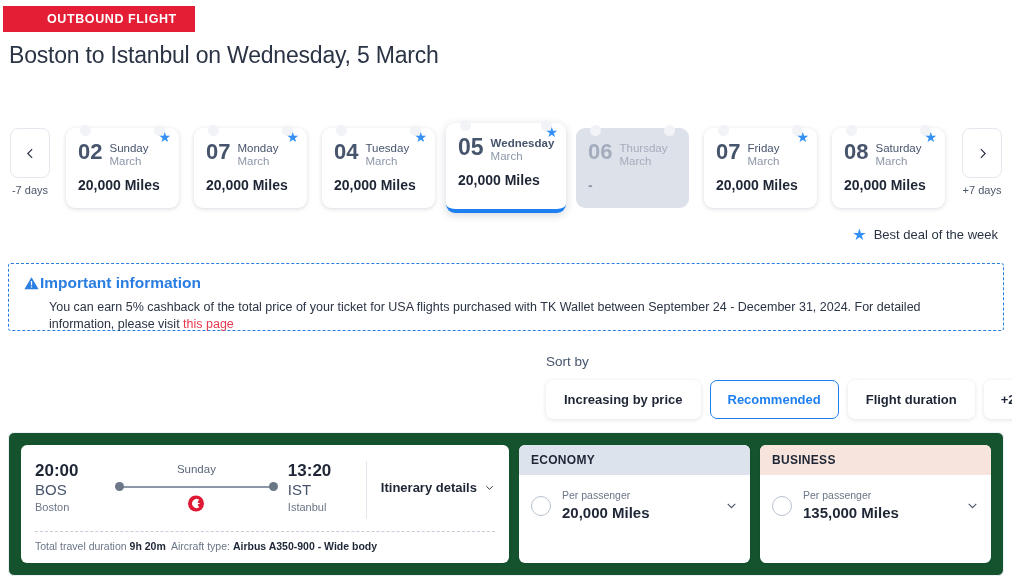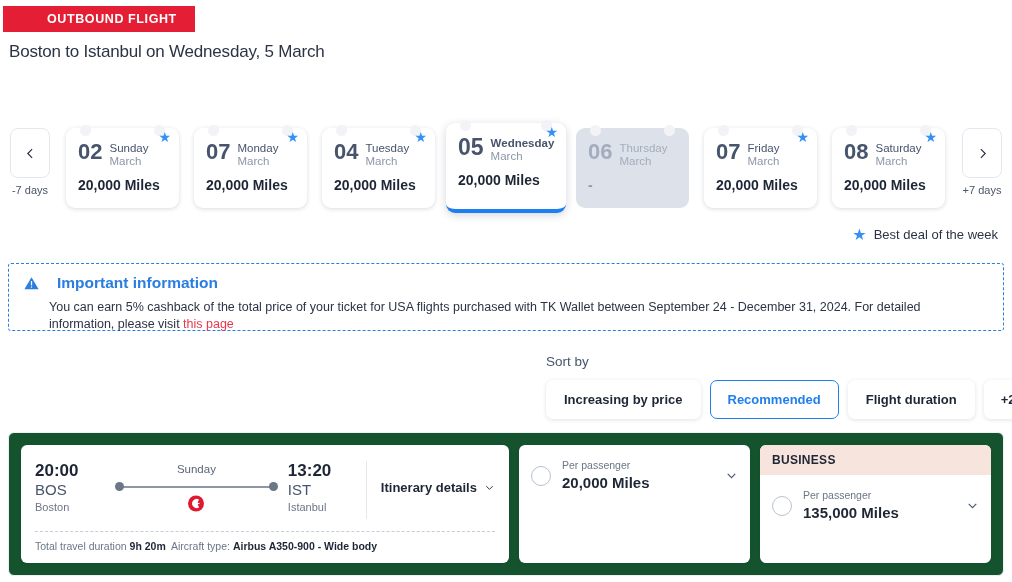--- a/index.html
+++ b/index.html
@@ -14,21 +14,21 @@
 
   
   .outbound-badge {
     position: absolute; left: 3px; top: 6px;
     background: #e41f35; color: #fff;
     font-size: 12.5px; font-weight: bold; letter-spacing: .6px;
     padding: 6px 18px 6px 44px;
   }
   .page-title {
     position: absolute; left: 9px; top: 42px;
-    font-size: 17px; font-weight: normal; color: #2b3445;
+    font-size: 23px; font-weight: normal; color: #2b3445;
     letter-spacing: -.2px;
   }
 
   
   .carousel { position: absolute; left: 0; top: 118px; width: 1012px; height: 92px; }
 
   .nav-btn {
     position: absolute; top: 10px; width: 40px; height: 50px;
     background: #fff; border: 1px solid #e3e7ee; border-radius: 8px;
     display: flex; align-items: center; justify-content: center;
@@ -91,21 +91,21 @@
     font-size: 13px; color: #2b3445;
   }
   .legend .star { color: #3490f5; font-size: 16px; }
 
   
   .notice {
     position: absolute; left: 8px; top: 263px; width: 996px; height: 68px;
     border: 1px dashed #2a7de1; border-radius: 3px;
     padding: 10px 14px 0 14px;
   }
-  .notice-head { display: flex; align-items: center; gap: 17px; }
+  .notice-head { display: flex; align-items: center; gap: 0; }
   .warn-icon { width: 17px; height: 17px; flex: none; }
   .notice-title { font-size: 15.5px; color: #2a7de1; font-weight: bold; }
   .notice-body {
     margin: 7px 0 0 26px; font-size: 12.5px; color: #2b3445; line-height: 1.35;
     max-width: 952px;
   }
   .notice-link { color: #e8384f; }
 
   
   .sort-wrap { position: absolute; left: 546px; top: 354px; }
@@ -377,20 +377,21 @@
 
     <div class="flight-foot">
       <span>Total travel duration</span>
       <b>9h 20m</b>&nbsp;
       <span>Aircraft type:</span>
       <b>Airbus A350-900 - Wide body</b>
     </div>
   </div>
 
   <div class="cabin cabin-eco">
+    <div class="cabin-head">ECONOMY</div>
     <div class="cabin-body">
       <div class="radio"></div>
       <div class="cabin-price-wrap">
         <div class="per-pax">Per passenger</div>
         <div class="cabin-price">20,000 Miles</div>
       </div>
       <svg class="cabin-chev" viewBox="0 0 24 24">
           <polyline points="5,9 12,16 19,9"></polyline>
         </svg>
     </div>

